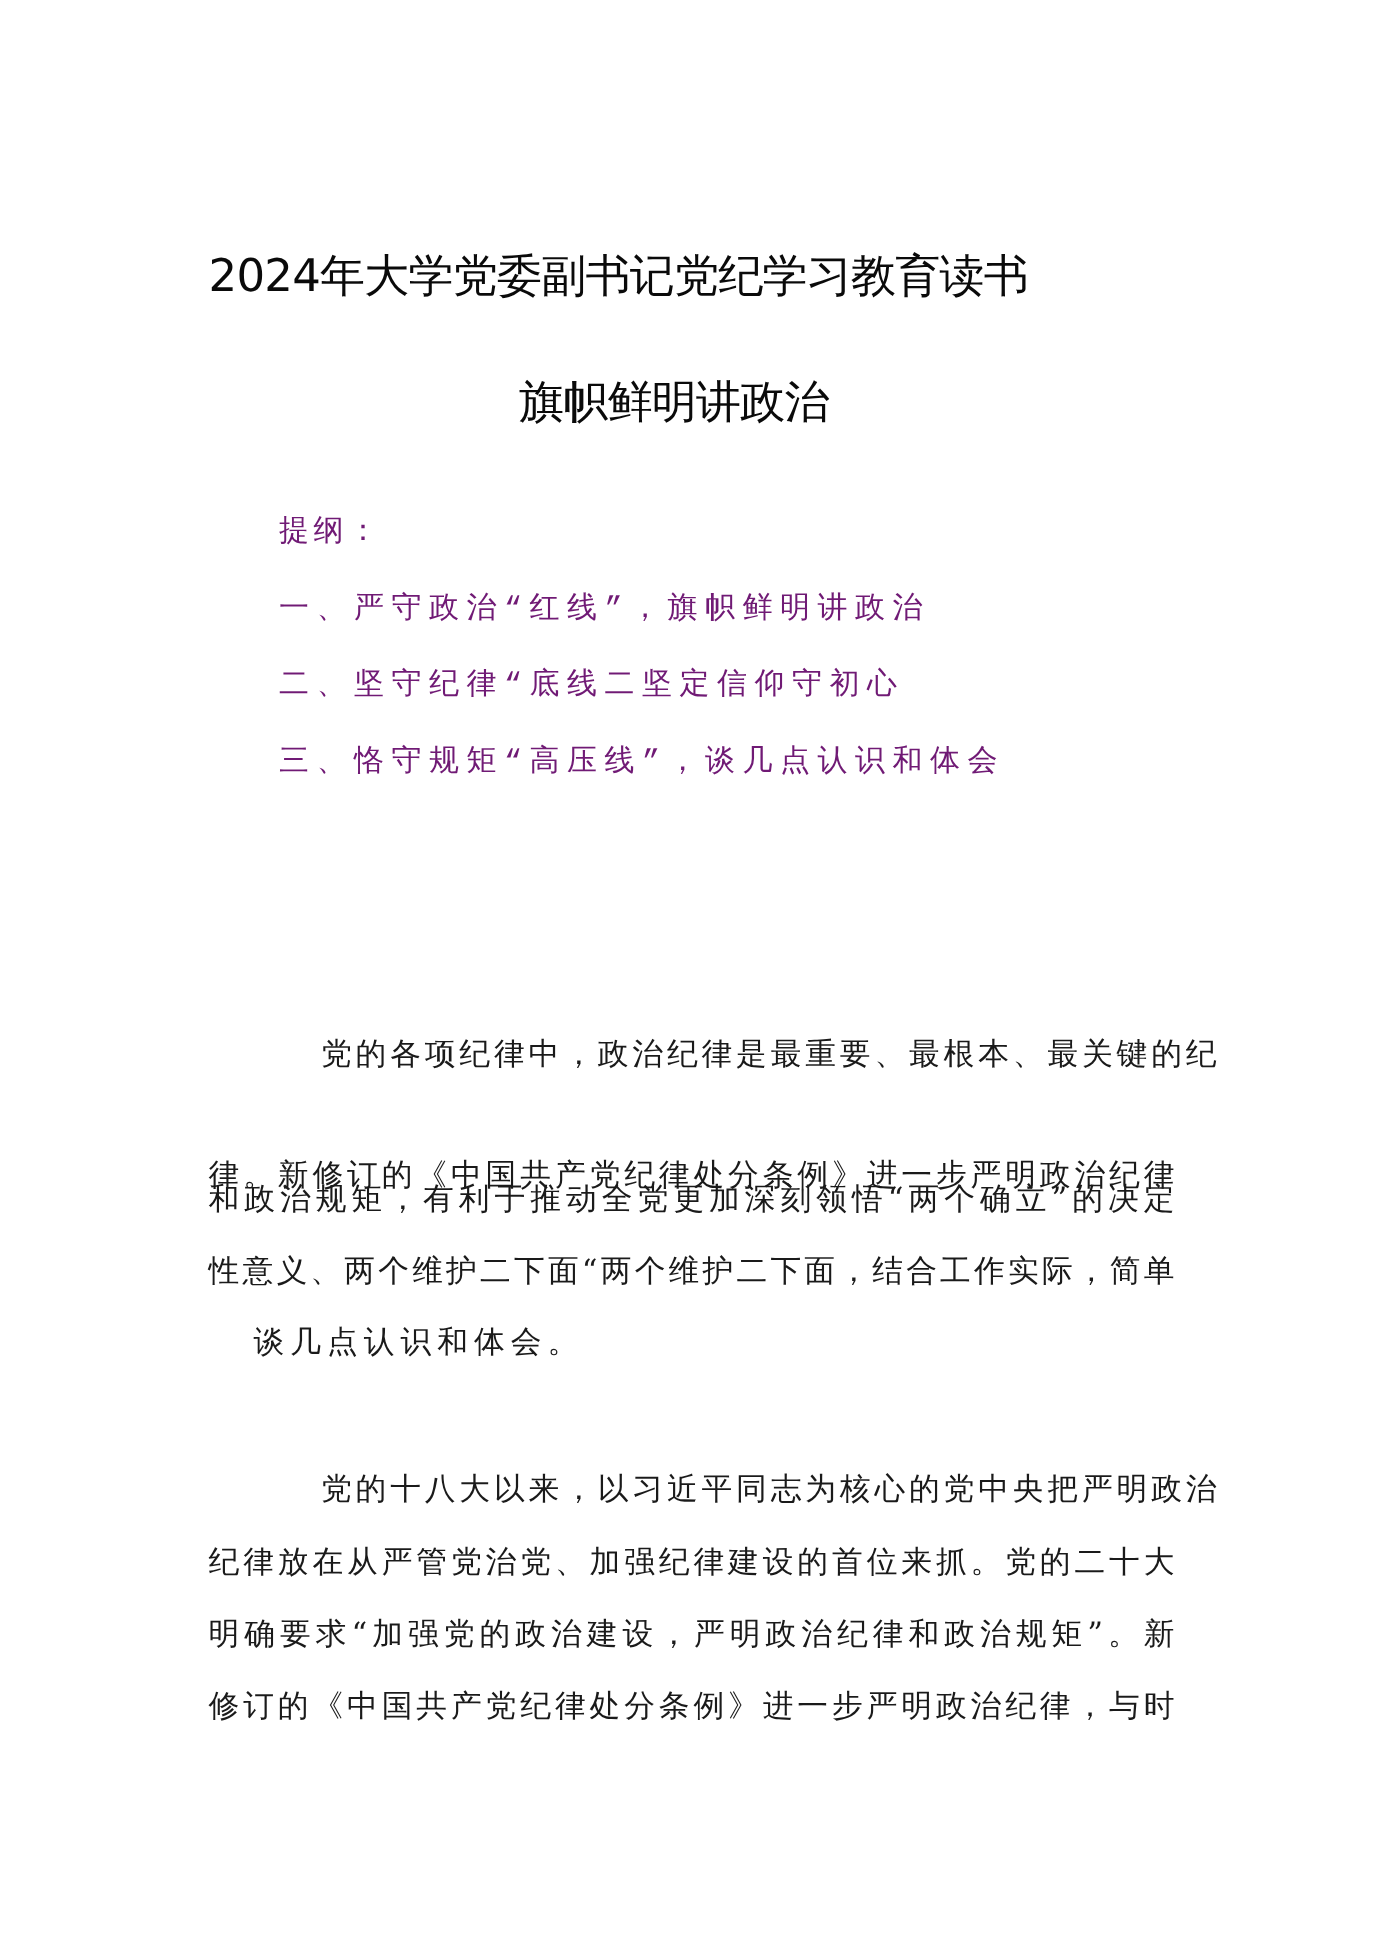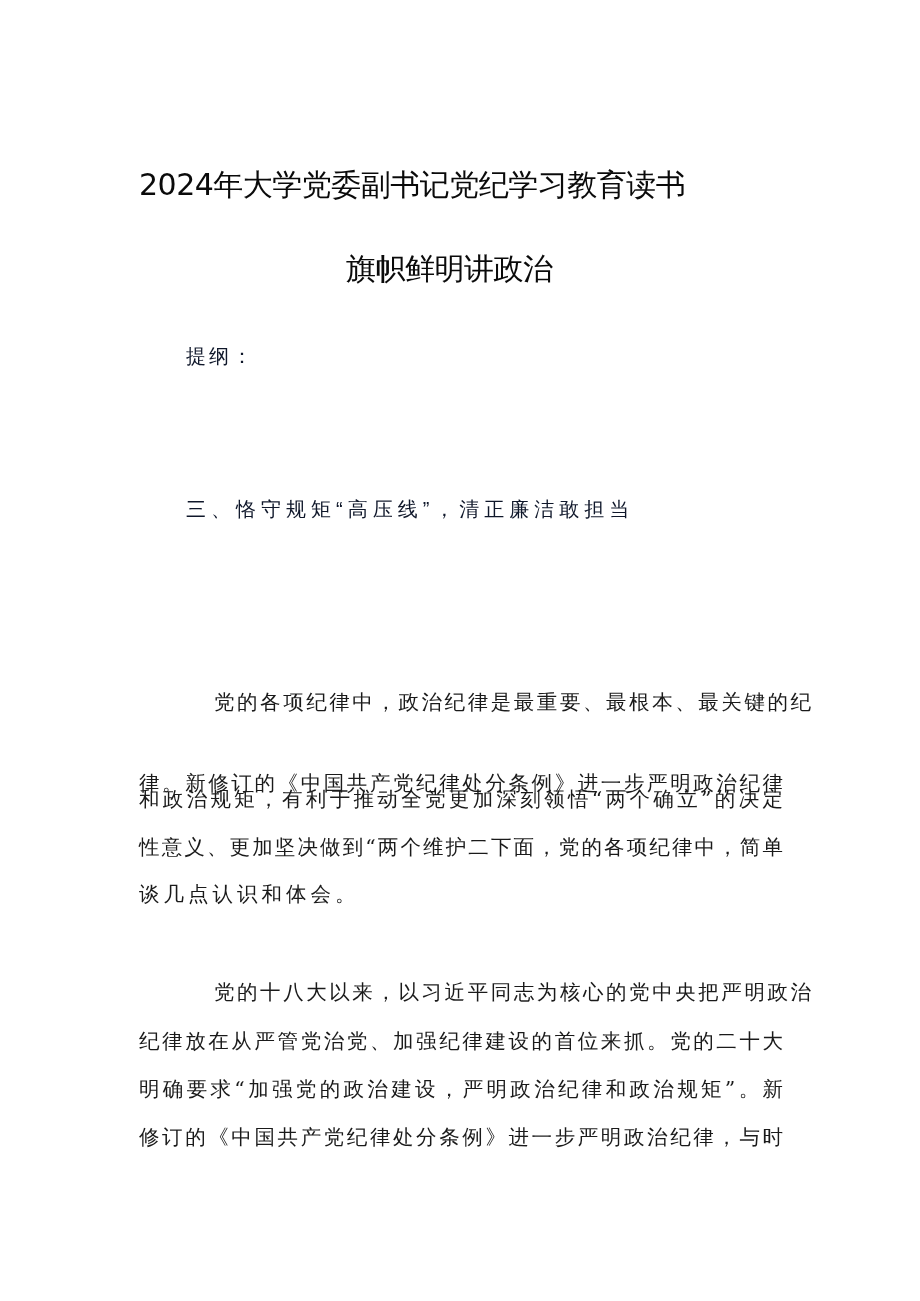--- a/index.html
+++ b/index.html
@@ -29,25 +29,25 @@
       color: #0a0a0a;
       white-space: nowrap;
       letter-spacing: -0.5px;
     }
     .title-1 { left: 139px; top: 167px; }
     .title-2 { left: 346px; top: 251px; }
 
     .outline-line {
       position: absolute;
       left: 186px;
-      font-family: Liberation Sans, sans-serif;
+      font-family: Liberation Mono, monospace;
       font-size: 20px;
       line-height: 28px;
       letter-spacing: 5px;
-      color: #0f172a;
+      color: #701a75;
       white-space: nowrap;
     }
     .outline-label { top: 342px; letter-spacing: 3px; }
     .outline-1 { top: 393px; }
     .outline-2 { top: 444px; }
     .outline-3 { top: 495px; }
 
     .body-line {
       position: absolute;
       left: 139px;
@@ -78,27 +78,29 @@
   </style>
 </head>
 <body>
 
 <div class="page">
 
   <div class="title-line title-1">2024年大学党委副书记党纪学习教育读书</div>
   <div class="title-line title-2">旗帜鲜明讲政治</div>
 
   <div class="outline-line outline-label">提纲：</div>
-  <div class="outline-line outline-3">三、恪守规矩“高压线”，清正廉洁敢担当</div>
+  <div class="outline-line outline-1">一、严守政治“红线”，旗帜鲜明讲政治</div>
+  <div class="outline-line outline-2">二、坚守纪律“底线二坚定信仰守初心</div>
+  <div class="outline-line outline-3">三、恪守规矩“高压线”，谈几点认识和体会</div>
 
   <div class="body-line indent" style="top:688px;">党的各项纪律中，政治纪律是最重要、最根本、最关键的纪</div>
   <div class="body-line" style="top:737px;margin-top:32px;">律。新修订的《中国共产党纪律处分条例》进一步严明政治纪律</div>
   <div class="body-line" style="top:785px;">和政治规矩，有利于推动全党更加深刻领悟“两个确立”的决定</div>
-  <div class="body-line" style="top:833px;">性意义、更加坚决做到“两个维护二下面，党的各项纪律中，简单</div>
-  <div class="body-line last" style="top:880px;">谈几点认识和体会。</div>
+  <div class="body-line" style="top:833px;">性意义、两个维护二下面“两个维护二下面，结合工作实际，简单</div>
+  <div class="body-line last" style="top:880px;margin-left:30px;">谈几点认识和体会。</div>
 
 
   <div class="body-line indent" style="top:978px;">党的十八大以来，以习近平同志为核心的党中央把严明政治</div>
   <div class="body-line" style="top:1075px;">明确要求“加强党的政治建设，严明政治纪律和政治规矩”。新</div>
   <div class="body-line" style="top:1027px;">纪律放在从严管党治党、加强纪律建设的首位来抓。党的二十大</div>
   <div class="body-line" style="top:1123px;">修订的《中国共产党纪律处分条例》进一步严明政治纪律，与时</div>
 
 </div>
 
 </body></html>

